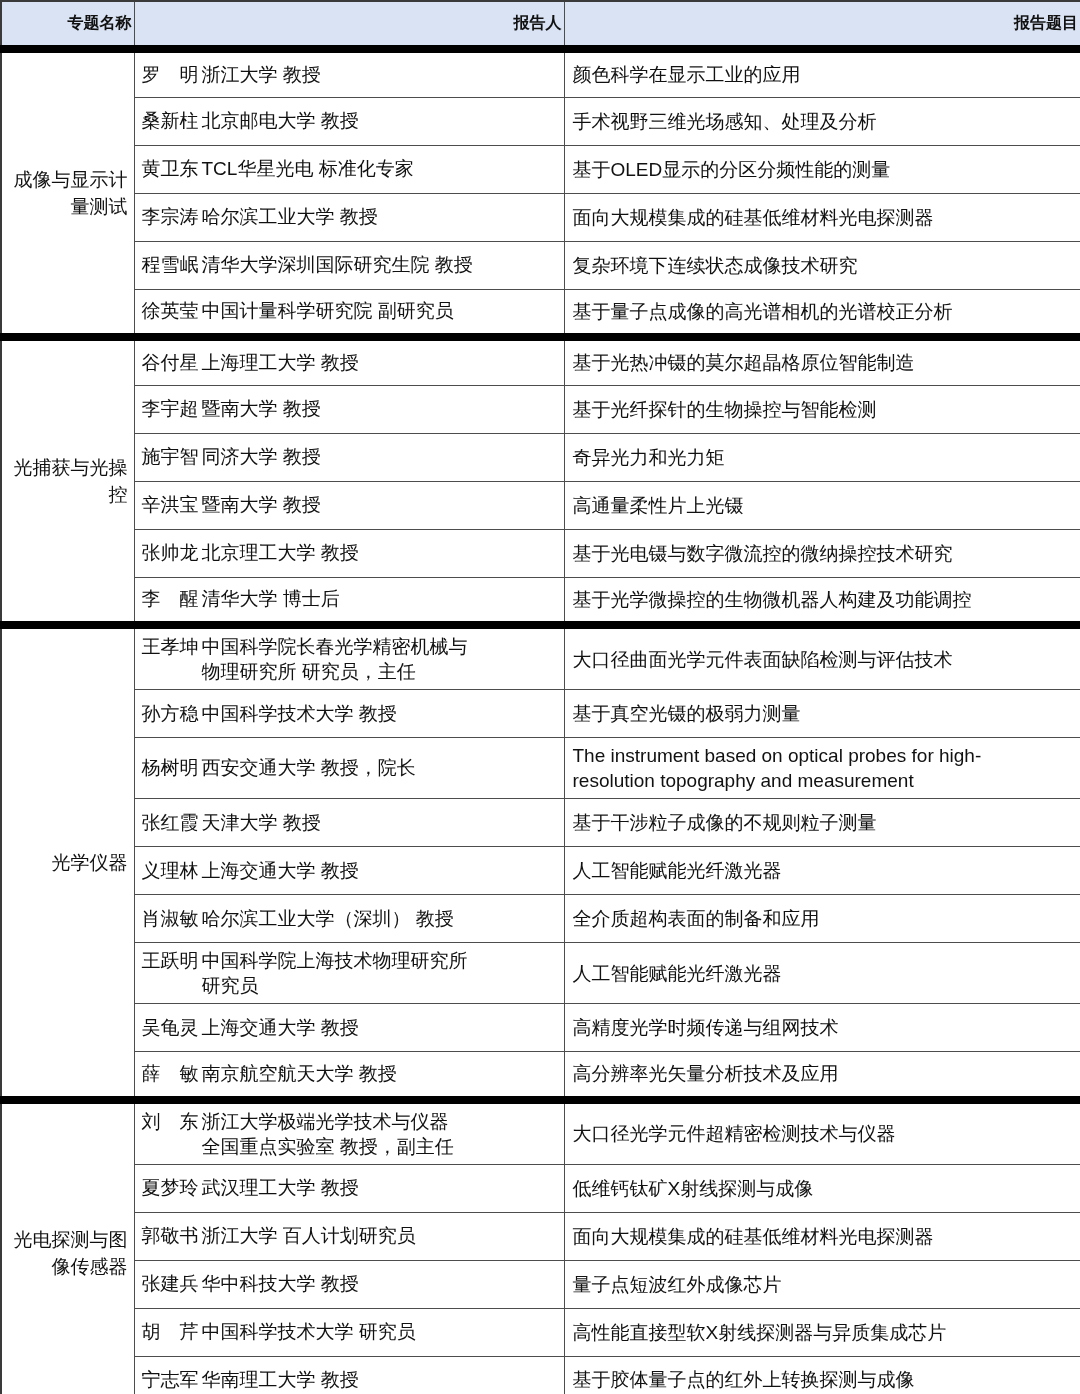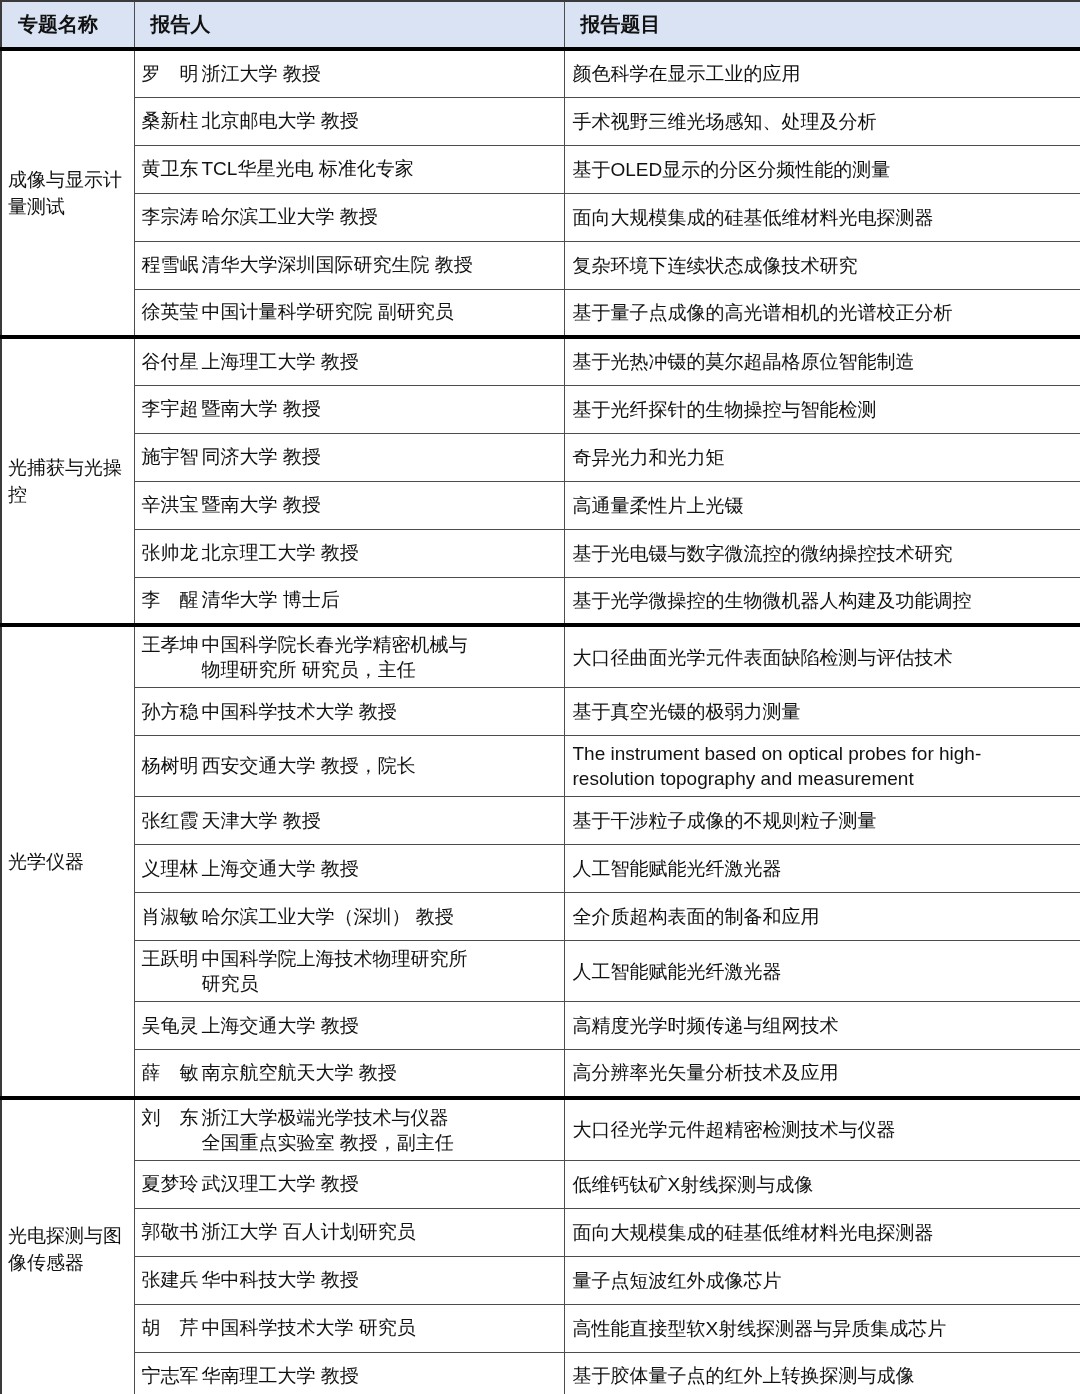--- a/index.html
+++ b/index.html
@@ -27,29 +27,29 @@
 
   th, td {
     border: 1px solid #4d4d4d;
     vertical-align: middle;
     box-sizing: border-box;
   }
   thead tr { height: 48px; }
   thead th {
     background: #dae3f3;
     font-weight: bold;
-    font-size: 20px;
-    text-align: left;
+    font-size: 16px;
+    text-align: right;
     border-bottom: 2px solid #7d7d7d;
-    padding: 4px 16px;
+    padding: 4px 2px;
   }
   tbody tr { height: 48px; }
 
   td.topic {
-    text-align: left;
+    text-align: right;
     padding: 4px 6px;
     line-height: 27px;
   }
   td.speaker {
     padding: 5px 6px 5px 7px;
   }
   td.speaker .sp {
     display: flex;
     align-items: flex-start;
   }
@@ -60,21 +60,21 @@
   td.speaker .af {
     margin-left: 0;
     white-space: pre-line;
     line-height: 25px;
   }
   td.rtitle {
     padding: 5px 20px 5px 8px;
     line-height: 25px;
   }
   td.section-start {
-    border-top: 4px solid #000000;
+    border-top: 8px solid #000000;
   }
 </style>
 </head>
 <body>
 
 <div class="page">
   <table class="program">
     <colgroup>
       <col class="c-topic">
       <col class="c-speaker">

